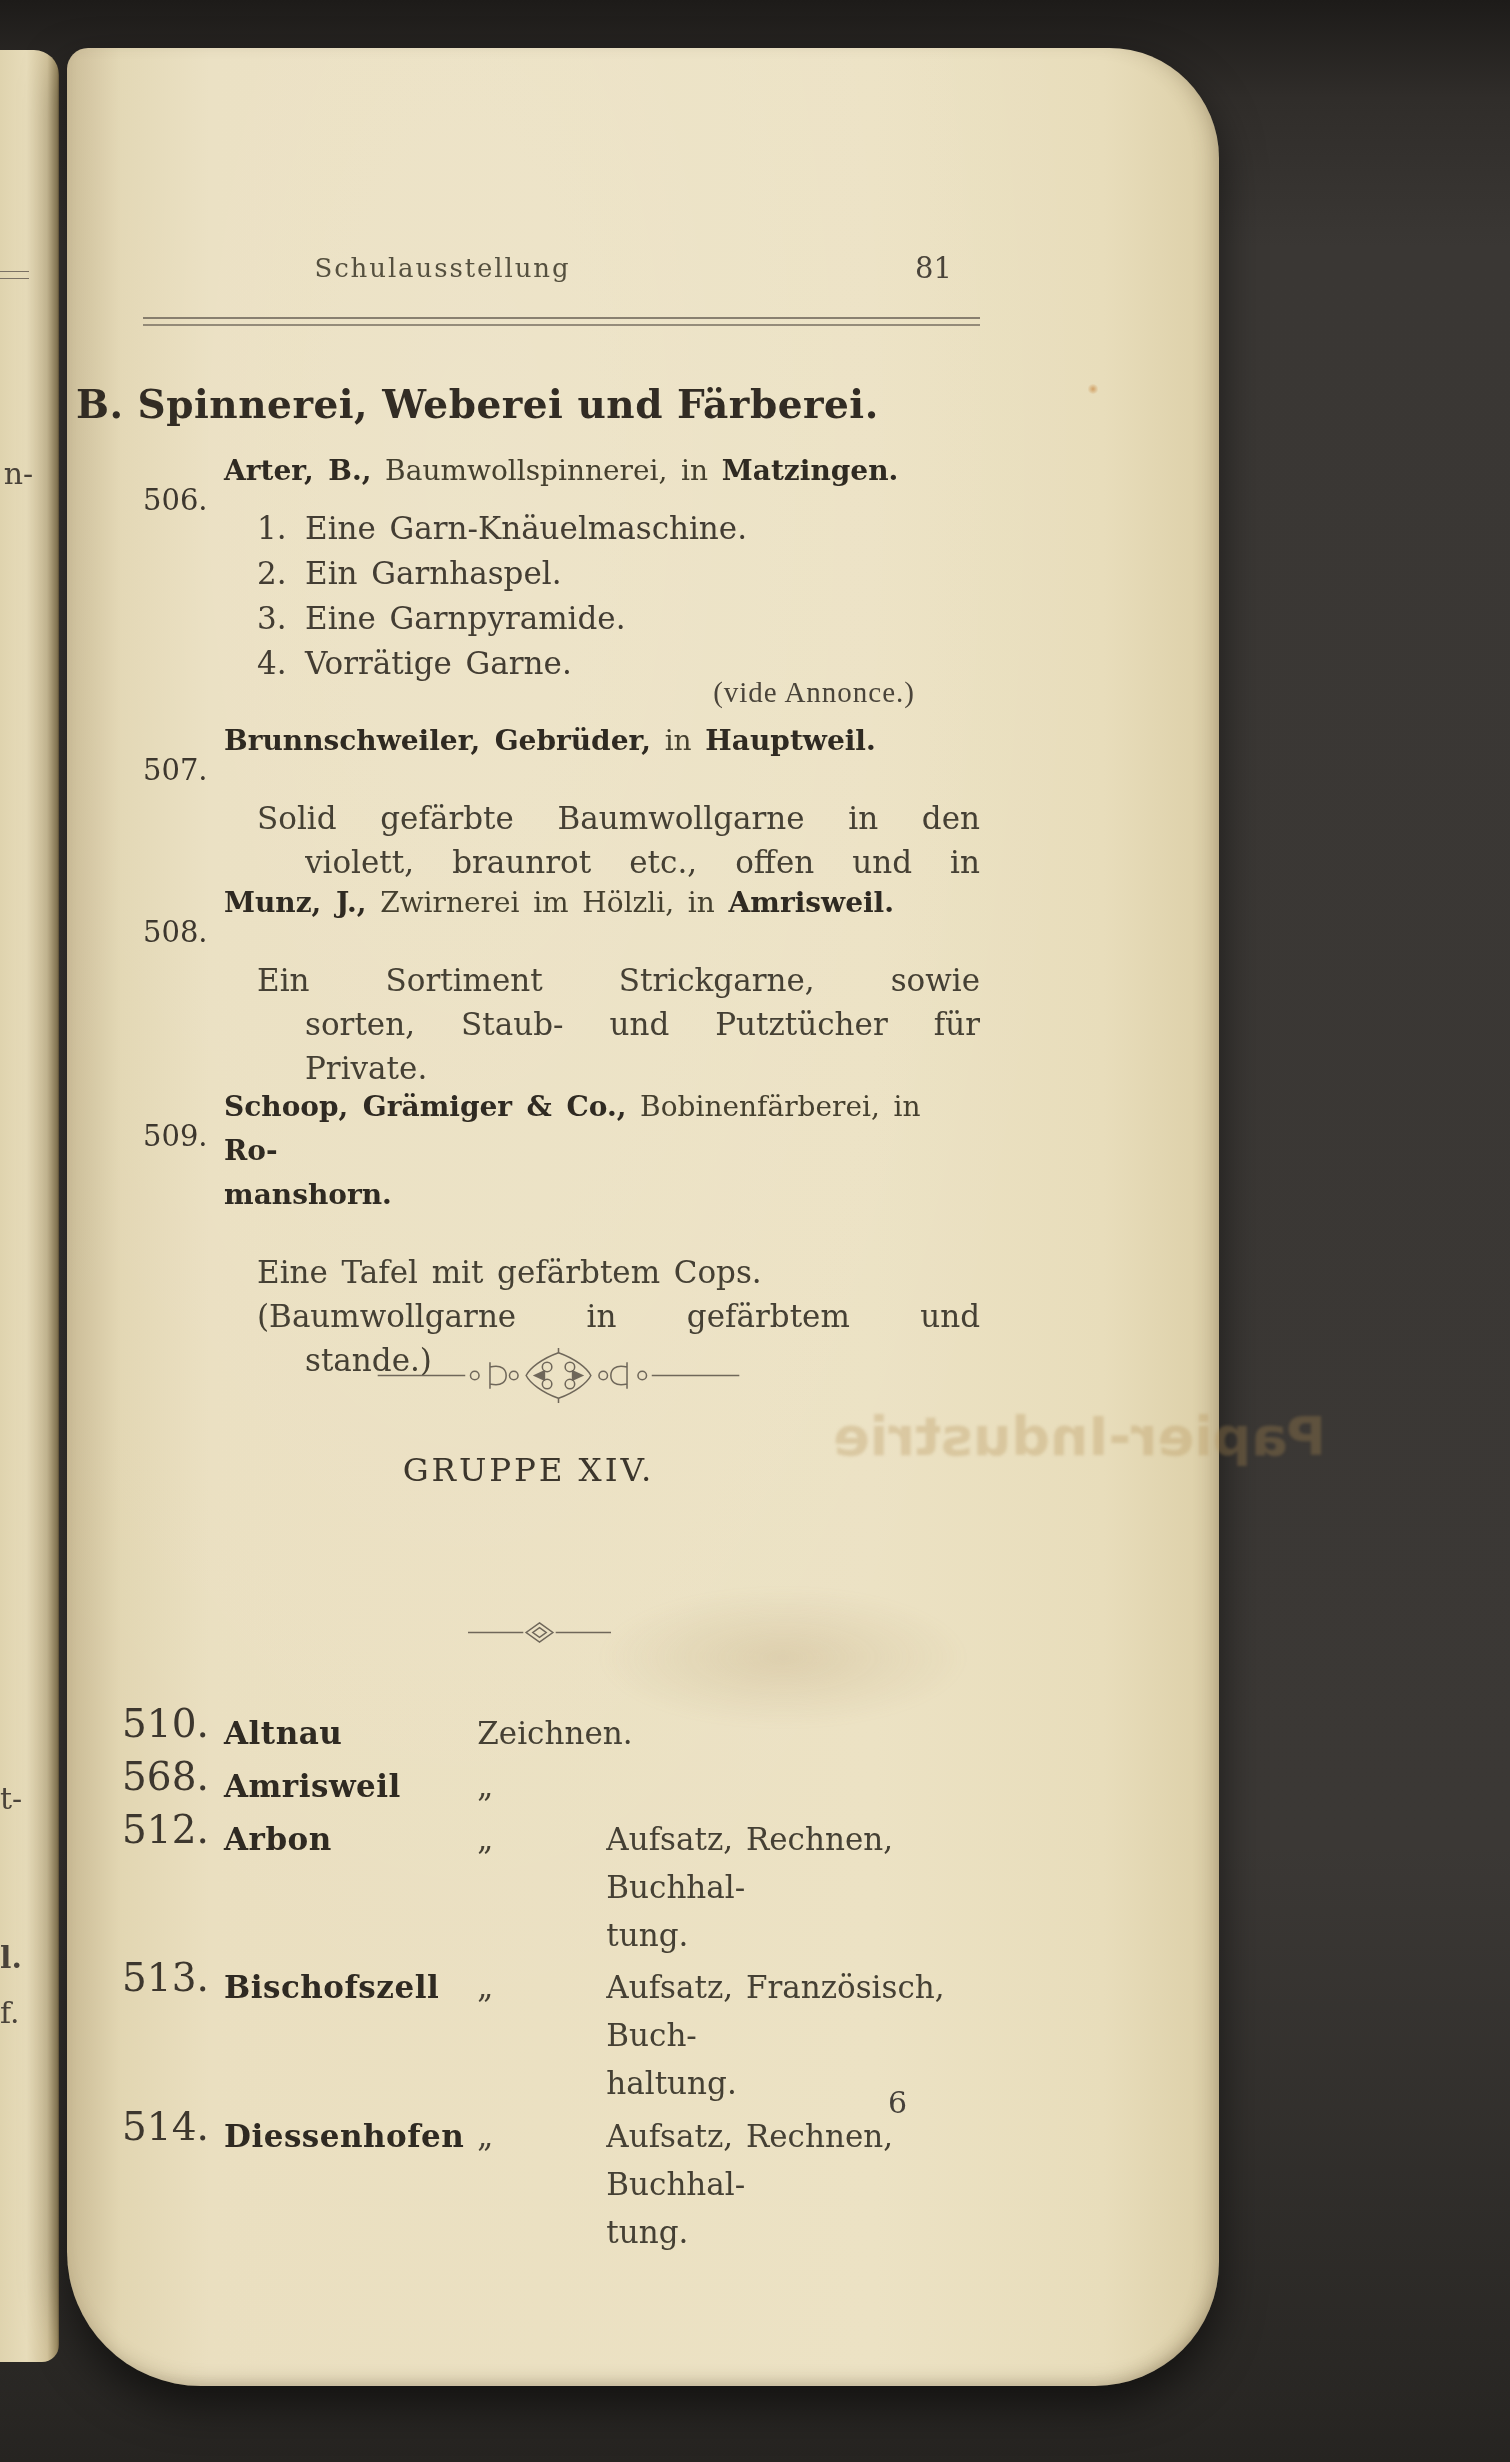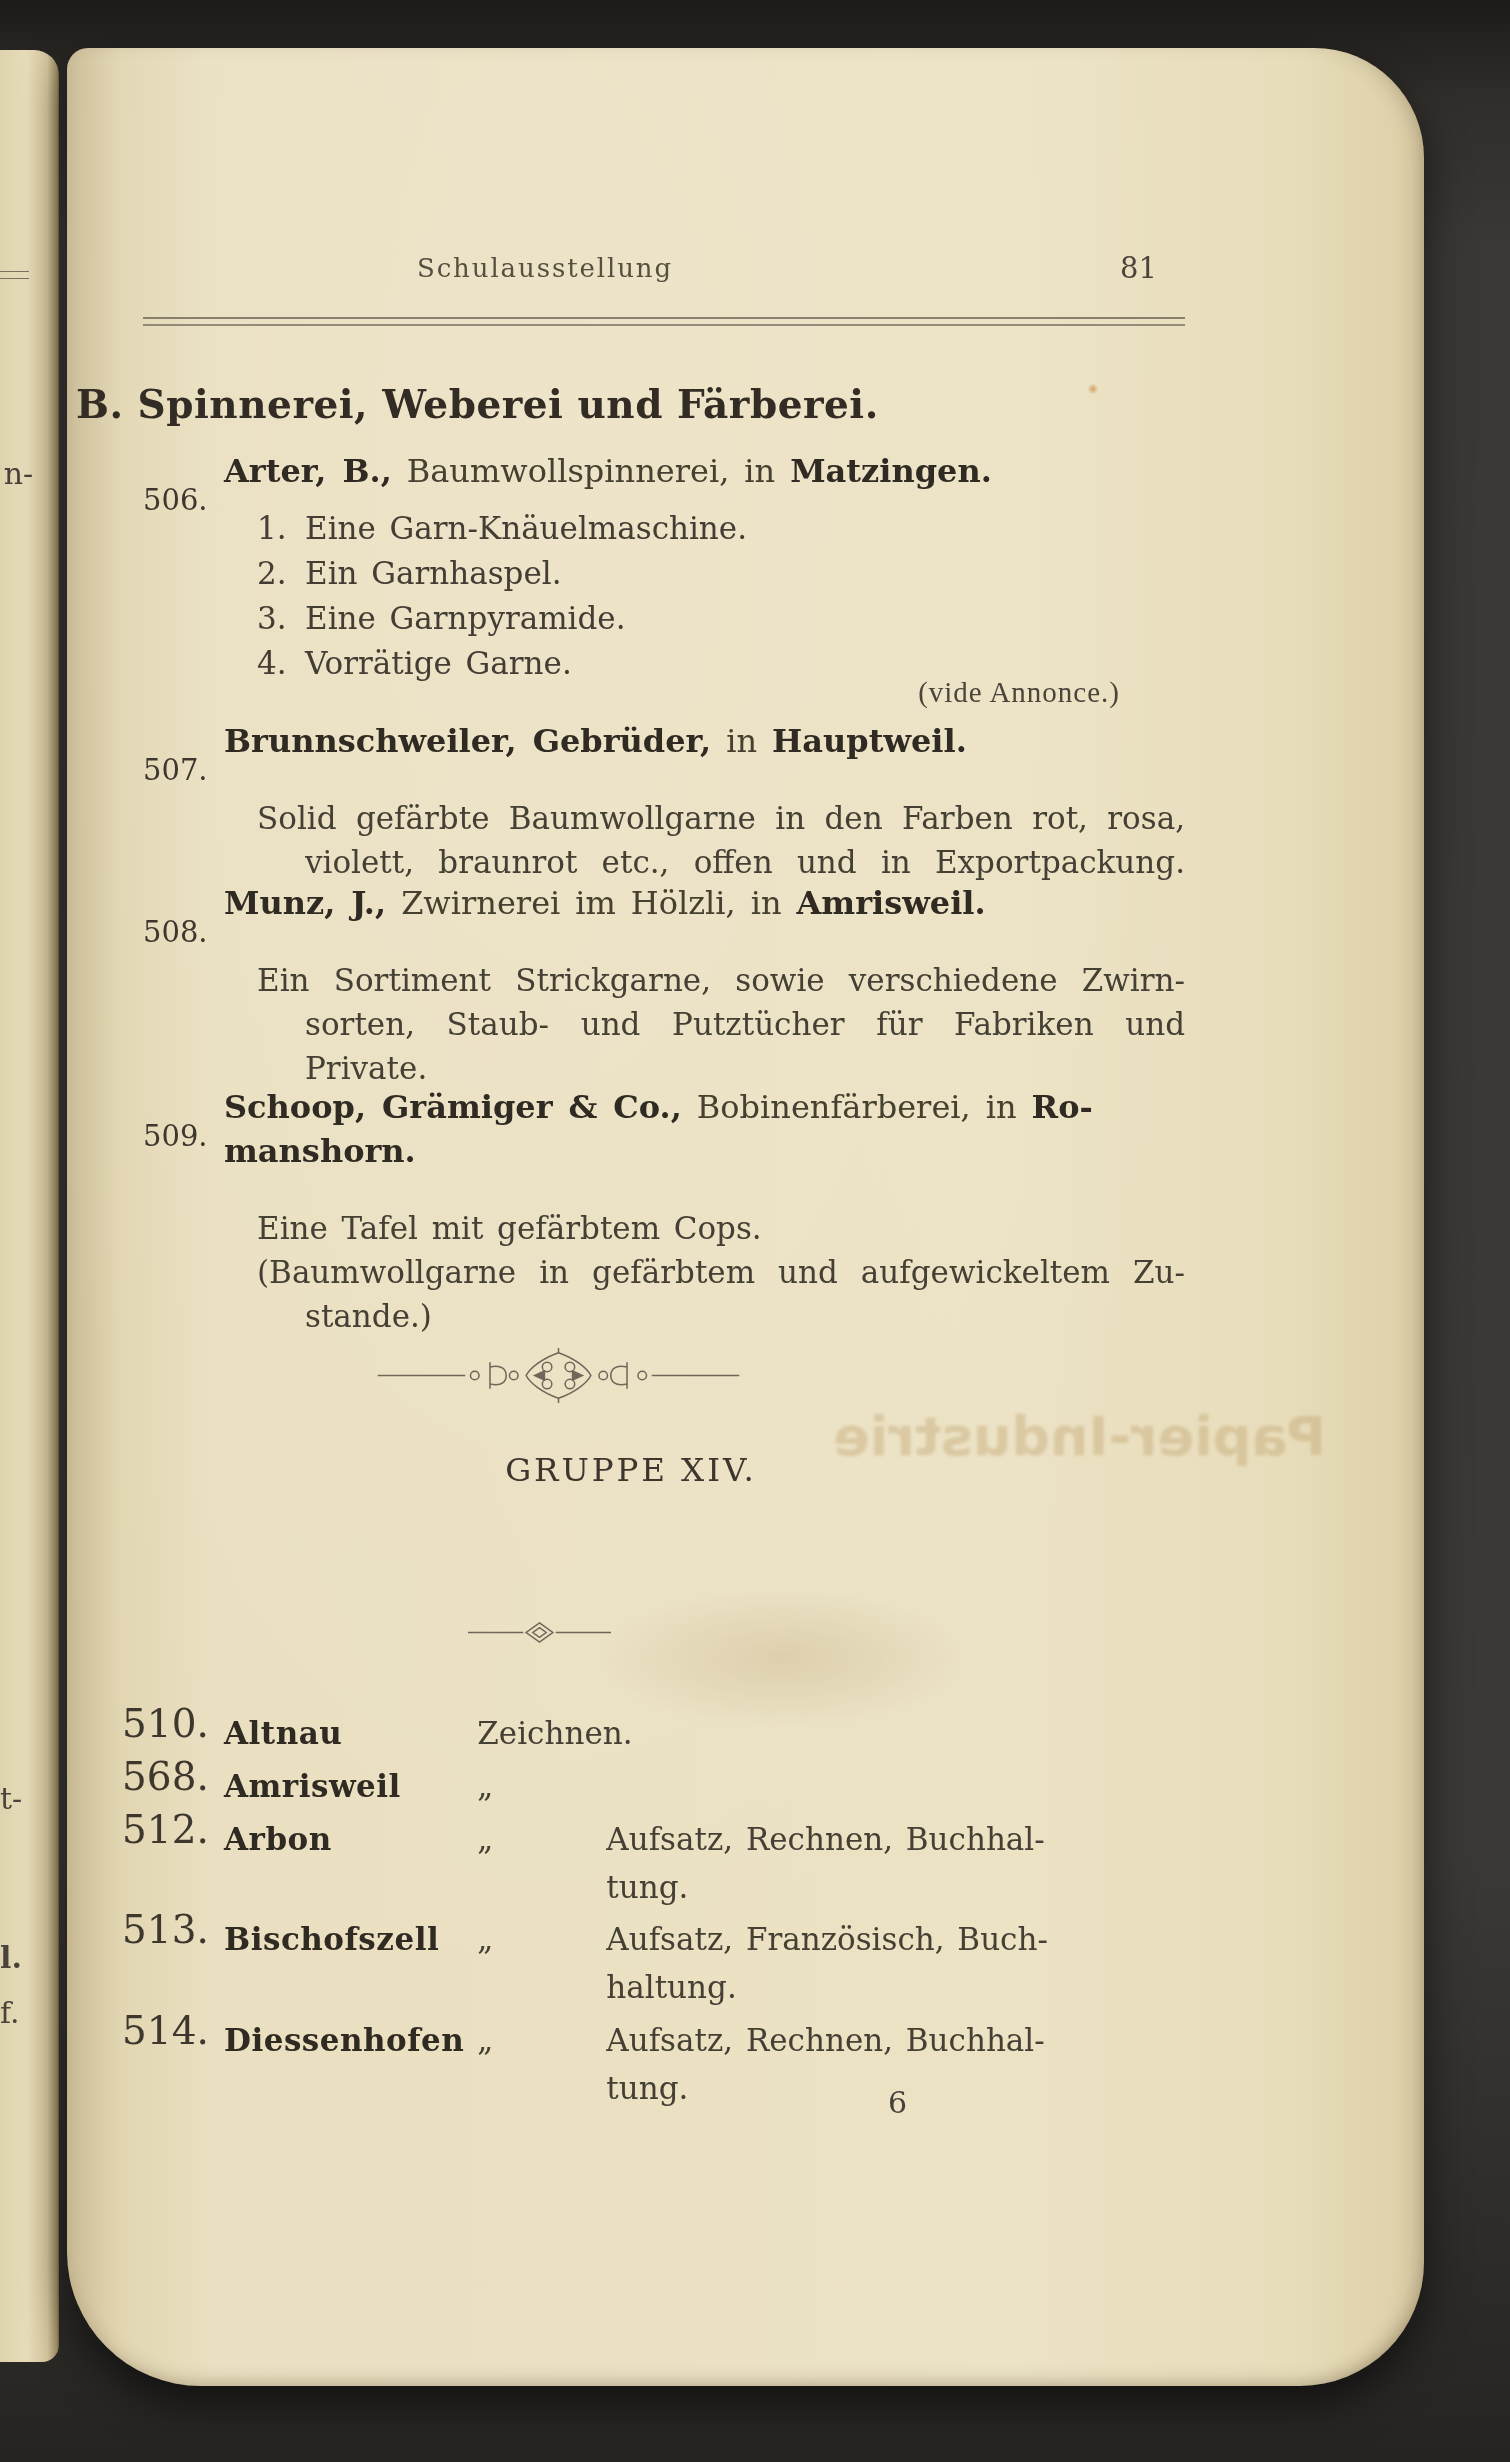--- a/index.html
+++ b/index.html
@@ -14,21 +14,21 @@
   .left-page{
     position:absolute;left:0;top:50px;width:59px;height:2312px;
     background:linear-gradient(90deg,#dfd3ae 0%,#e7dcba 45%,#d3c49c 80%,#9d8c63 97%,#6d5e40 100%);
     border-radius:0 25px 17px 0;
   }
   .frag{position:absolute;color:#4a433a;font-size:30px;}
   .frag.bold{font-weight:700;}
   .frag-rule{position:absolute;left:0;width:29px;border-top:1.9px solid #7a7164;border-bottom:1.9px solid #7a7164;height:5.7px;}
   
   .page{
-    position:absolute;left:67px;top:48px;width:1357px;height:2338px;
+    position:absolute;left:67px;top:48px;width:1152px;height:2338px;
     background:
       radial-gradient(ellipse at 35% 18%, rgba(255,255,255,.12), transparent 60%),
       linear-gradient(90deg,#c9ba94 0px,#e2d6b2 53px,#eadfc0 143px,#ece2c4 70%,#e8ddbb 90%,#ddd0a9 99%),
       #e9dec0;
     border-radius:21px 110px 124px 134px;
     box-shadow:0 19px 43px rgba(0,0,0,.55), inset -15.3px 0 21px -11.5px rgba(70,50,25,.30), inset 0 -13.4px 19px -11.5px rgba(70,50,25,.28);
   }
   .content{position:absolute;left:76px;right:239px;top:0;bottom:0;color:#433d33;}
   
   .running-title{position:absolute;top:205px;left:0;width:100%;text-align:center;transform:translateX(-119px);
@@ -37,21 +37,21 @@
   .head-rule{position:absolute;top:269px;left:0;right:0;}
   .head-rule .r1{height:1.9px;background:#6f675a;opacity:.8;}
   .head-rule .r2{height:1.9px;background:#6f675a;opacity:.7;margin-top:4.8px;}
   
   .section-heading{position:absolute;top:333px;left:0;width:100%;text-align:left;transform:translateX(-67px);
     font-size:39px;font-weight:700;letter-spacing:0.5px;color:#322c24;white-space:nowrap;}
   
   .entry{position:absolute;left:0;right:0;display:flex;}
   .e-num{flex:none;width:81px;font-size:29px;color:#3d372e;transform:translateY(-8.6px);margin-top:43px;}
   .e-flow{flex:1;min-width:0;}
-  .e-head{font-size:32px;line-height:44px;color:#45402f;word-spacing:4.8px;}
+  .e-head{font-size:28px;line-height:44px;color:#45402f;word-spacing:4.8px;}
   .e-head b{color:#2f2a22;}
   .sublist{margin-top:13.4px;margin-left:33px;font-size:31px;line-height:45px;word-spacing:3.8px;}
   .sub{display:flex;}
   .sub-num{flex:none;width:48px;}
   .annonce{position:absolute;right:65px;top:227px;font-size:29px;color:#4a443a;letter-spacing:1px;font-family:Liberation Serif, serif;}
   .blines{margin-top:33px;font-size:31px;line-height:44px;word-spacing:3.8px;color:#45403400;color:#454034;}
   .bline{margin-left:33px;}
   .bline.wrap{margin-left:81px;}
   .bline.j{text-align:justify;height:44px;overflow:hidden;}
   .bline.j::after{content:"";display:inline-block;width:100%;height:0;}

